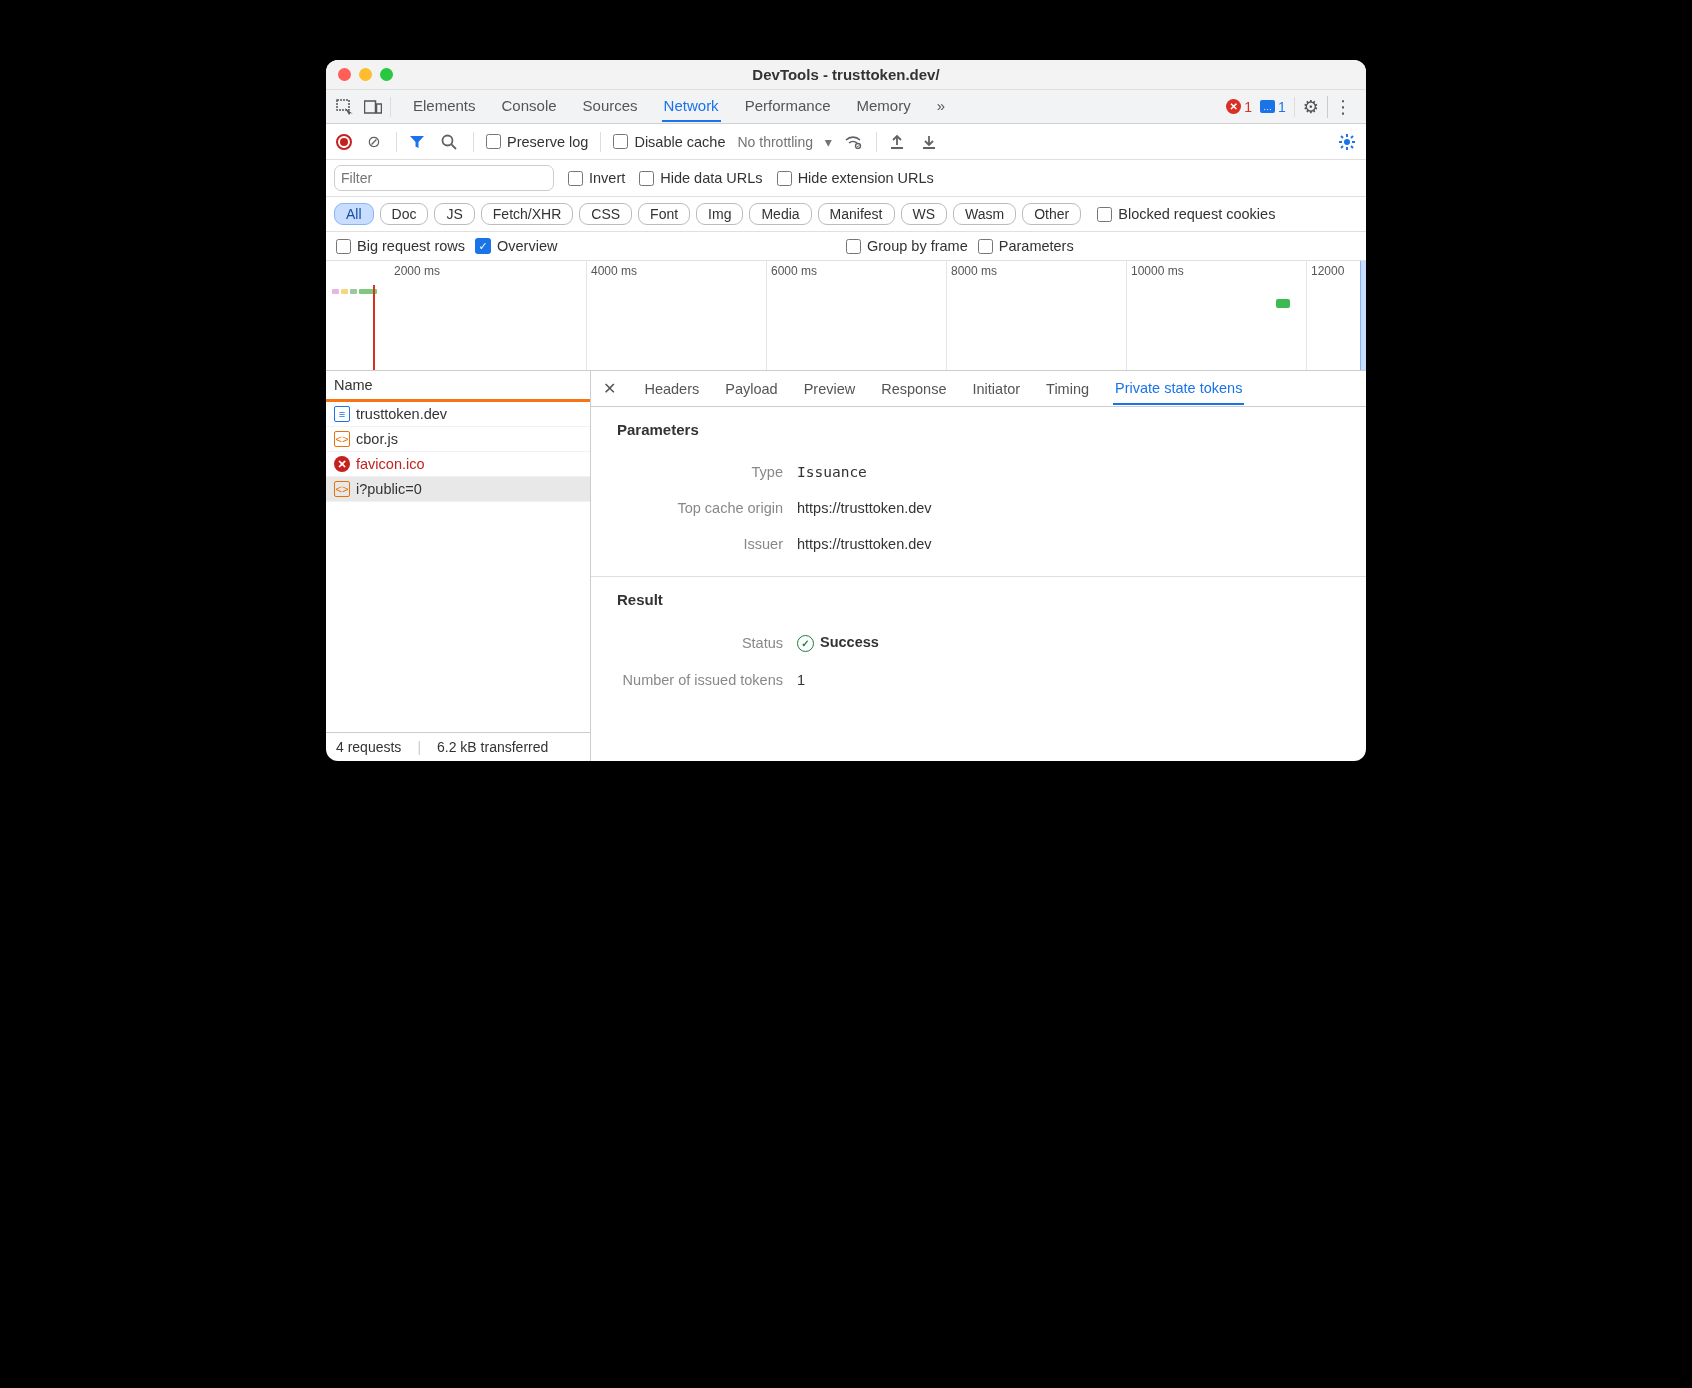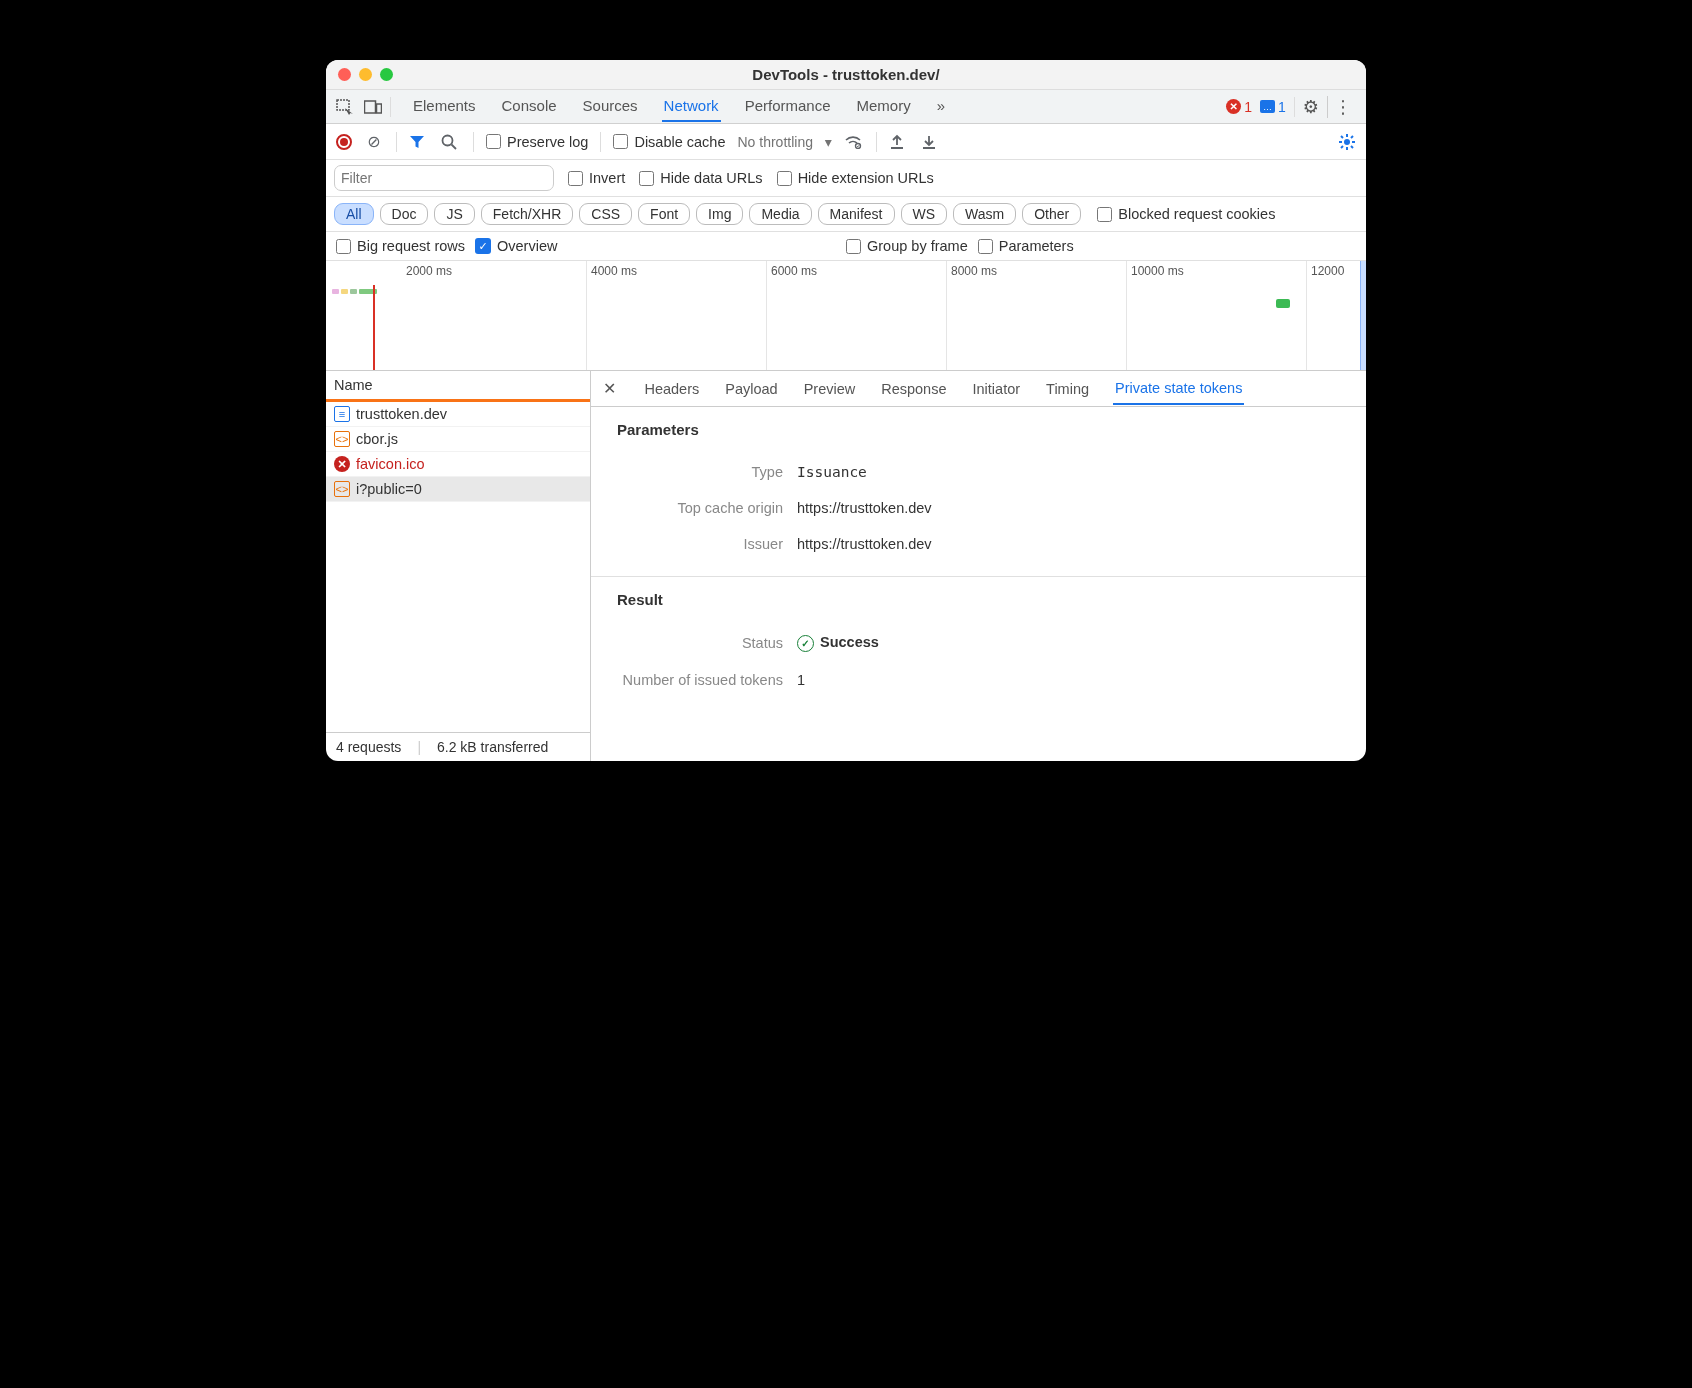--- a/index.html
+++ b/index.html
@@ -291,21 +291,21 @@
           <span>Group by frame</span>
         </label>
       <label class="chk">
           <input type="checkbox" style="">
           <span>Parameters</span>
         </label>
     </div>
   </div>
 
   <div class="timeline">
-    <div class="tick" style="left:76px"><span>2000 ms</span></div>
+    <div class="tick" style="left:64px"><span>2000 ms</span></div>
     <div class="tick" style="left:260px"><span>4000 ms</span></div>
     <div class="tick" style="left:440px"><span>6000 ms</span></div>
     <div class="tick" style="left:620px"><span>8000 ms</span></div>
     <div class="tick" style="left:800px"><span>10000 ms</span></div>
     <div class="tick" style="left:980px"><span>12000</span></div>
     <div class="tl-marks">
       <span class="mk" style="background:#e8b4e0"></span>
       <span class="mk" style="background:#f5d77f"></span>
       <span class="mk" style="background:#9cc79c"></span>
       <span class="mk" style="background:#7fc97f;width:18px"></span>

